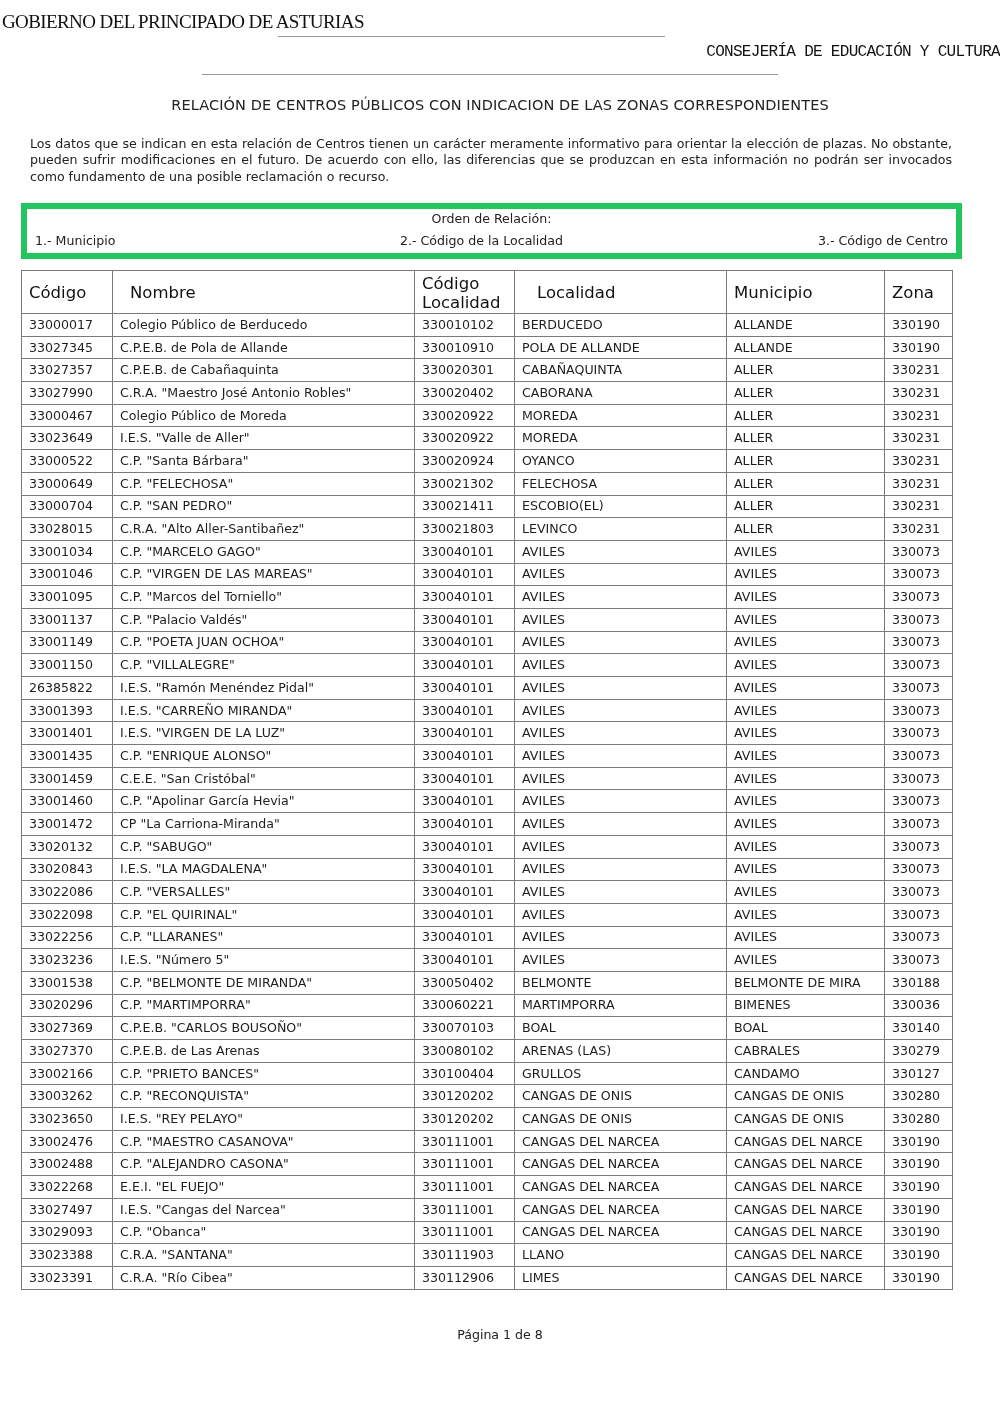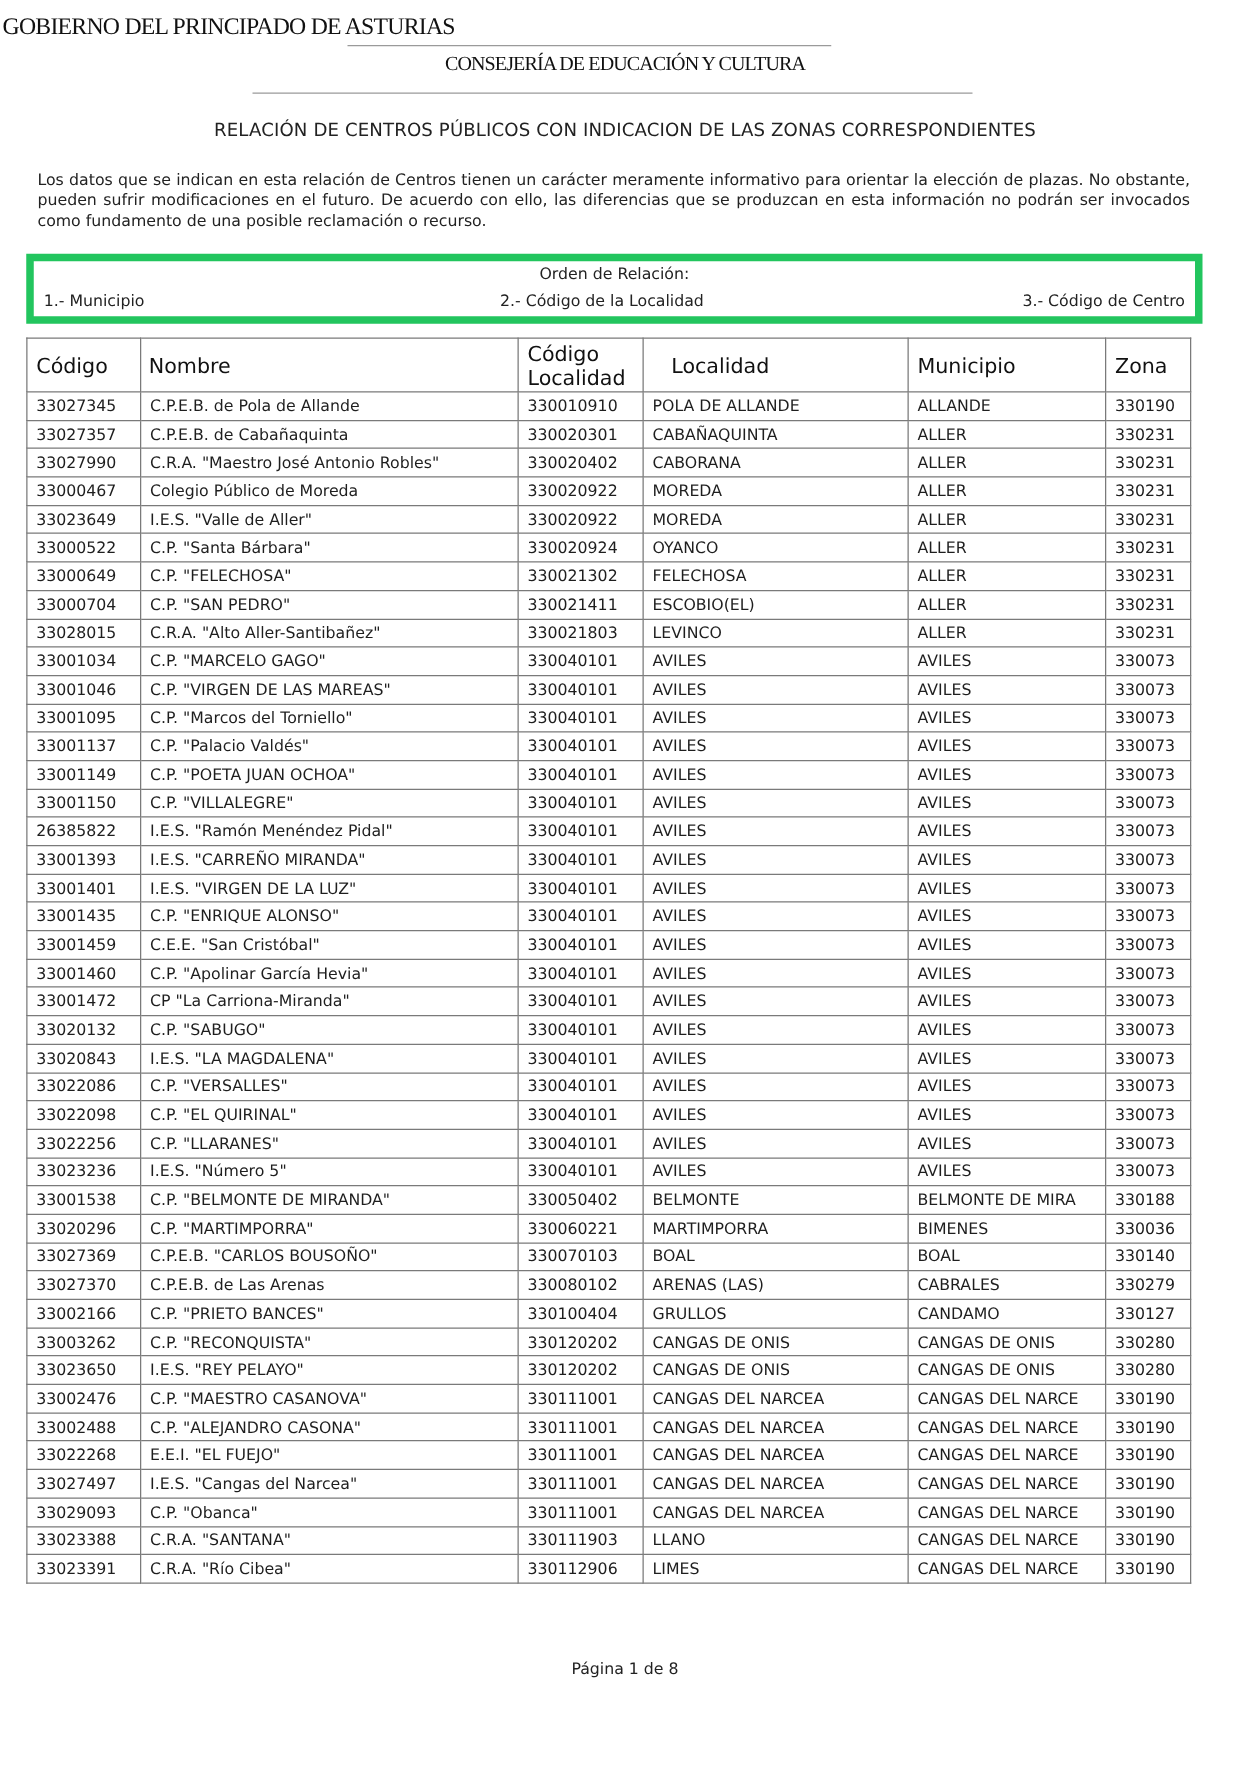--- a/index.html
+++ b/index.html
@@ -1,39 +1,39 @@
 <!DOCTYPE html>
 <html><head>
 <meta charset="utf-8">
 <style>
   html, body { margin: 0; padding: 0; background: #ffffff; }
   body { width: 1000px; height: 1415px; position: relative; overflow: hidden;
          font-family: "DejaVu Sans", "Liberation Sans", sans-serif; color: #1a1a1a; }
   .hdr-gob { position: absolute; top: 11px; left: 2px; width: 1000px; text-align: left;
              font-family: "Liberation Serif", "DejaVu Serif", serif; font-size: 19px; letter-spacing: -0.6px; color: #111; }
   .hdr-line1 { position: absolute; top: 36px; left: 278px; width: 387px; height: 1px; background: #9a9a9a; }
-  .hdr-cons { position: absolute; top: 43px; left: 0; width: 1000px; text-align: center;
-              font-family: Liberation Serif, serif; font-size: 16px; letter-spacing: -0.7px; color: #111; }
+  .hdr-cons { position: absolute; top: 43px; left: 0; width: 1000px; text-align: right;
+              font-family: Liberation Mono, monospace; font-size: 16px; letter-spacing: -0.7px; color: #111; }
   .hdr-line2 { position: absolute; top: 74px; left: 202px; width: 576px; height: 1px; background: #9a9a9a; }
   .main-title { position: absolute; top: 97px; left: 0; width: 1000px; text-align: center;
                 font-size: 14.5px; color: #222; letter-spacing: 0.1px; }
   .disclaimer { position: absolute; top: 136px; left: 30px; width: 922px; font-size: 12.6px;
                 line-height: 16.3px; text-align: justify; text-align-last: left; color: #222; }
   .orden-box { position: absolute; top: 203px; left: 21px; width: 929px; height: 44px;
                border: 6px solid #22c55e; font-size: 12.6px; color: #222; }
   .orden-title { position: absolute; top: 2px; left: 0; width: 100%; text-align: center; }
   .orden-1 { position: absolute; top: 24px; left: 8px; text-align: center; }
   .orden-2 { position: absolute; top: 24px; left: 373px; }
   .orden-3 { position: absolute; top: 24px; right: 8px; }
   table.centros { position: absolute; top: 270px; left: 21px; width: 931px; border-collapse: collapse;
                   table-layout: fixed; font-size: 12.6px; color: #1e1e1e; }
   table.centros th, table.centros td { border: 1px solid #7a7a7a; padding: 0 0 0 7px; white-space: nowrap; overflow: hidden; }
   table.centros th { font-weight: normal; font-size: 16.5px; text-align: left; height: 41px; color: #111; line-height: 19px; vertical-align: middle; }
   table.centros th.th-loc { padding-left: 22px; }
-  table.centros th.th-nombre { padding-left: 6px; }
+  table.centros th.th-nombre { padding-left: 17px; }
   table.centros th.th-codloc { padding-left: 7px; padding-top: 1px; }
   table.centros td { height: 21.7px; line-height: 20px; }
   table.centros td.c-nom { padding-left: 7px; }
   .footer { position: absolute; top: 1327px; left: 0; width: 1000px; text-align: center; font-size: 12.6px; color: #222; }
 </style>
 </head>
 <body>
 
 <div class="hdr-gob">GOBIERNO DEL PRINCIPADO DE ASTURIAS</div>
 <div class="hdr-line1"></div>
@@ -67,20 +67,28 @@
       <th class="th-codloc">
           <span style="white-space:normal; display:block; width:90px;">Código Localidad</span>
         </th>
       <th class="th-loc">Localidad</th>
       <th>Municipio</th>
       <th>Zona</th>
     </tr>
   </thead>
   <tbody id="tbody">
       <tr>
+        <td>33000017</td>
+        <td class="c-nom">Colegio Público de Berducedo</td>
+        <td>330010102</td>
+        <td>BERDUCEDO</td>
+        <td>ALLANDE</td>
+        <td>330190</td>
+      </tr>
+      <tr>
         <td>33027345</td>
         <td class="c-nom">C.P.E.B. de Pola de Allande</td>
         <td>330010910</td>
         <td>POLA DE ALLANDE</td>
         <td>ALLANDE</td>
         <td>330190</td>
       </tr>
       <tr>
         <td>33027357</td>
         <td class="c-nom">C.P.E.B. de Cabañaquinta</td>

